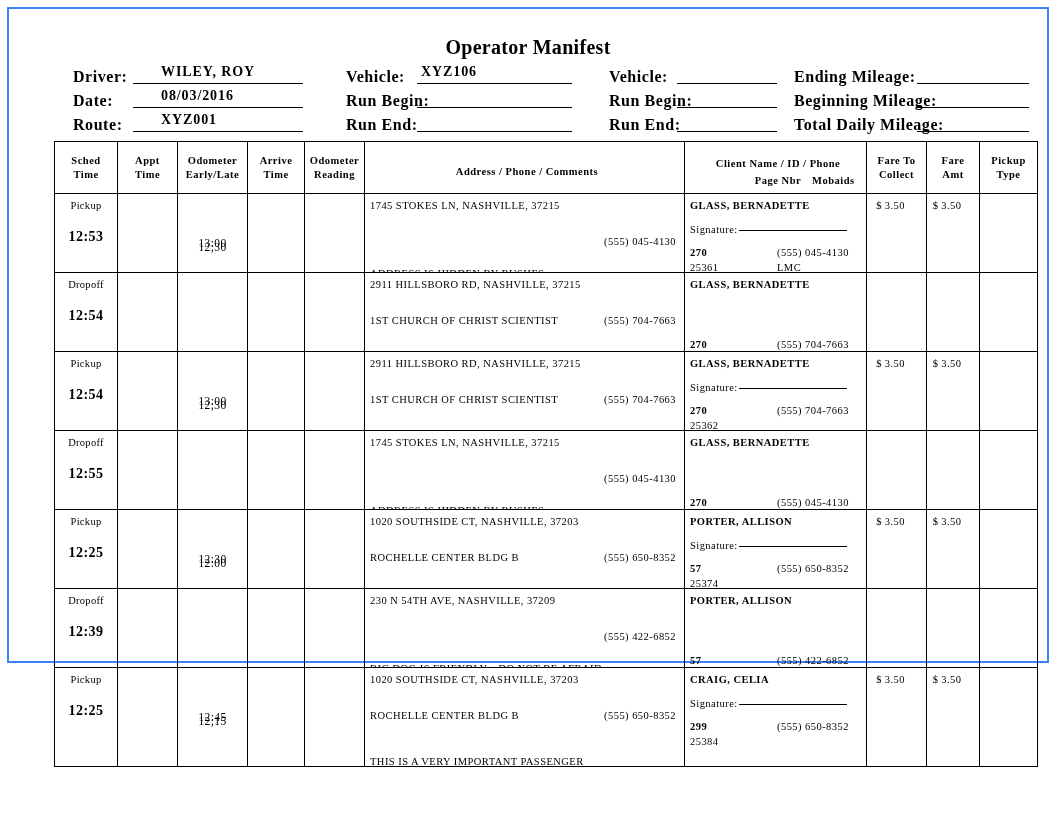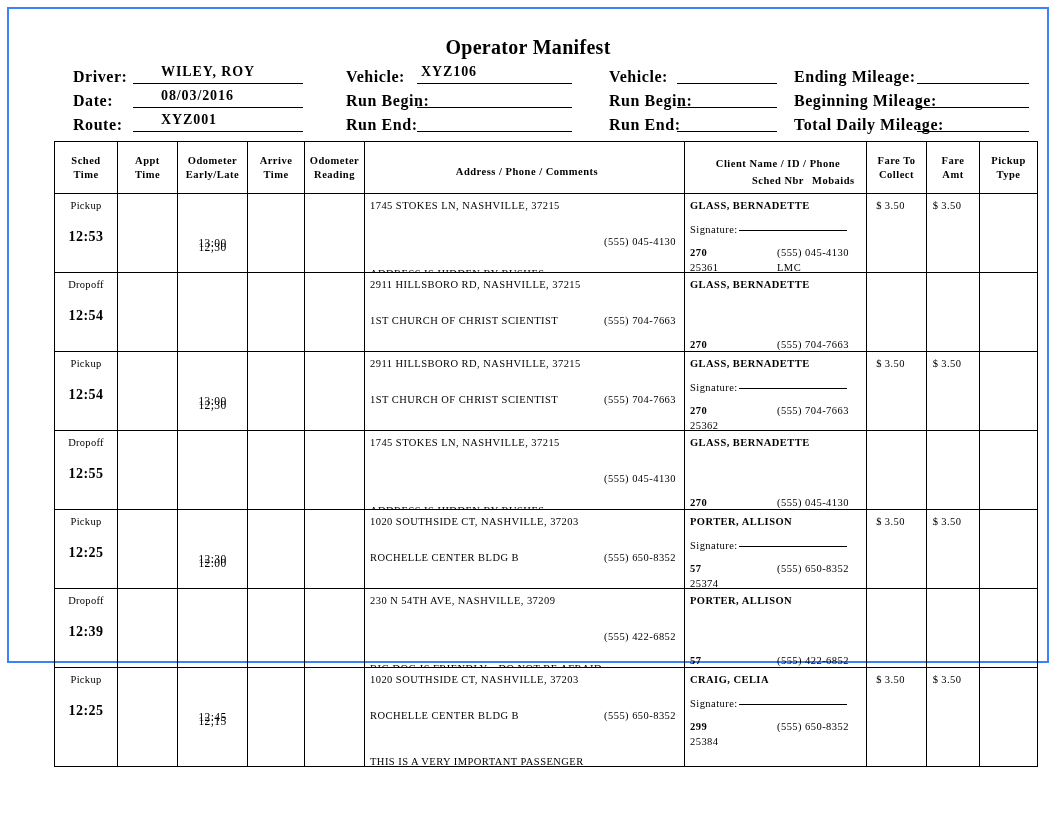--- a/index.html
+++ b/index.html
@@ -353,21 +353,21 @@
         <th>
           <span>Odometer</span><br>
           <span>Reading</span>
         </th>
         <th class="th-addr">
           <span>Address / Phone / Comments</span>
         </th>
         <th class="th-client">
           <span>Client Name / ID / Phone</span>
           <span class="client-head-l2">
-            <span>Sched Nbr</span>
+            <span>Page Nbr</span>
             <span class="mob">Mobaids</span>
           </span>
         </th>
         <th>
           <span>Fare To</span><br>
           <span>Collect</span>
         </th>
         <th>
           <span>Fare</span><br>
           <span>Amt</span>

